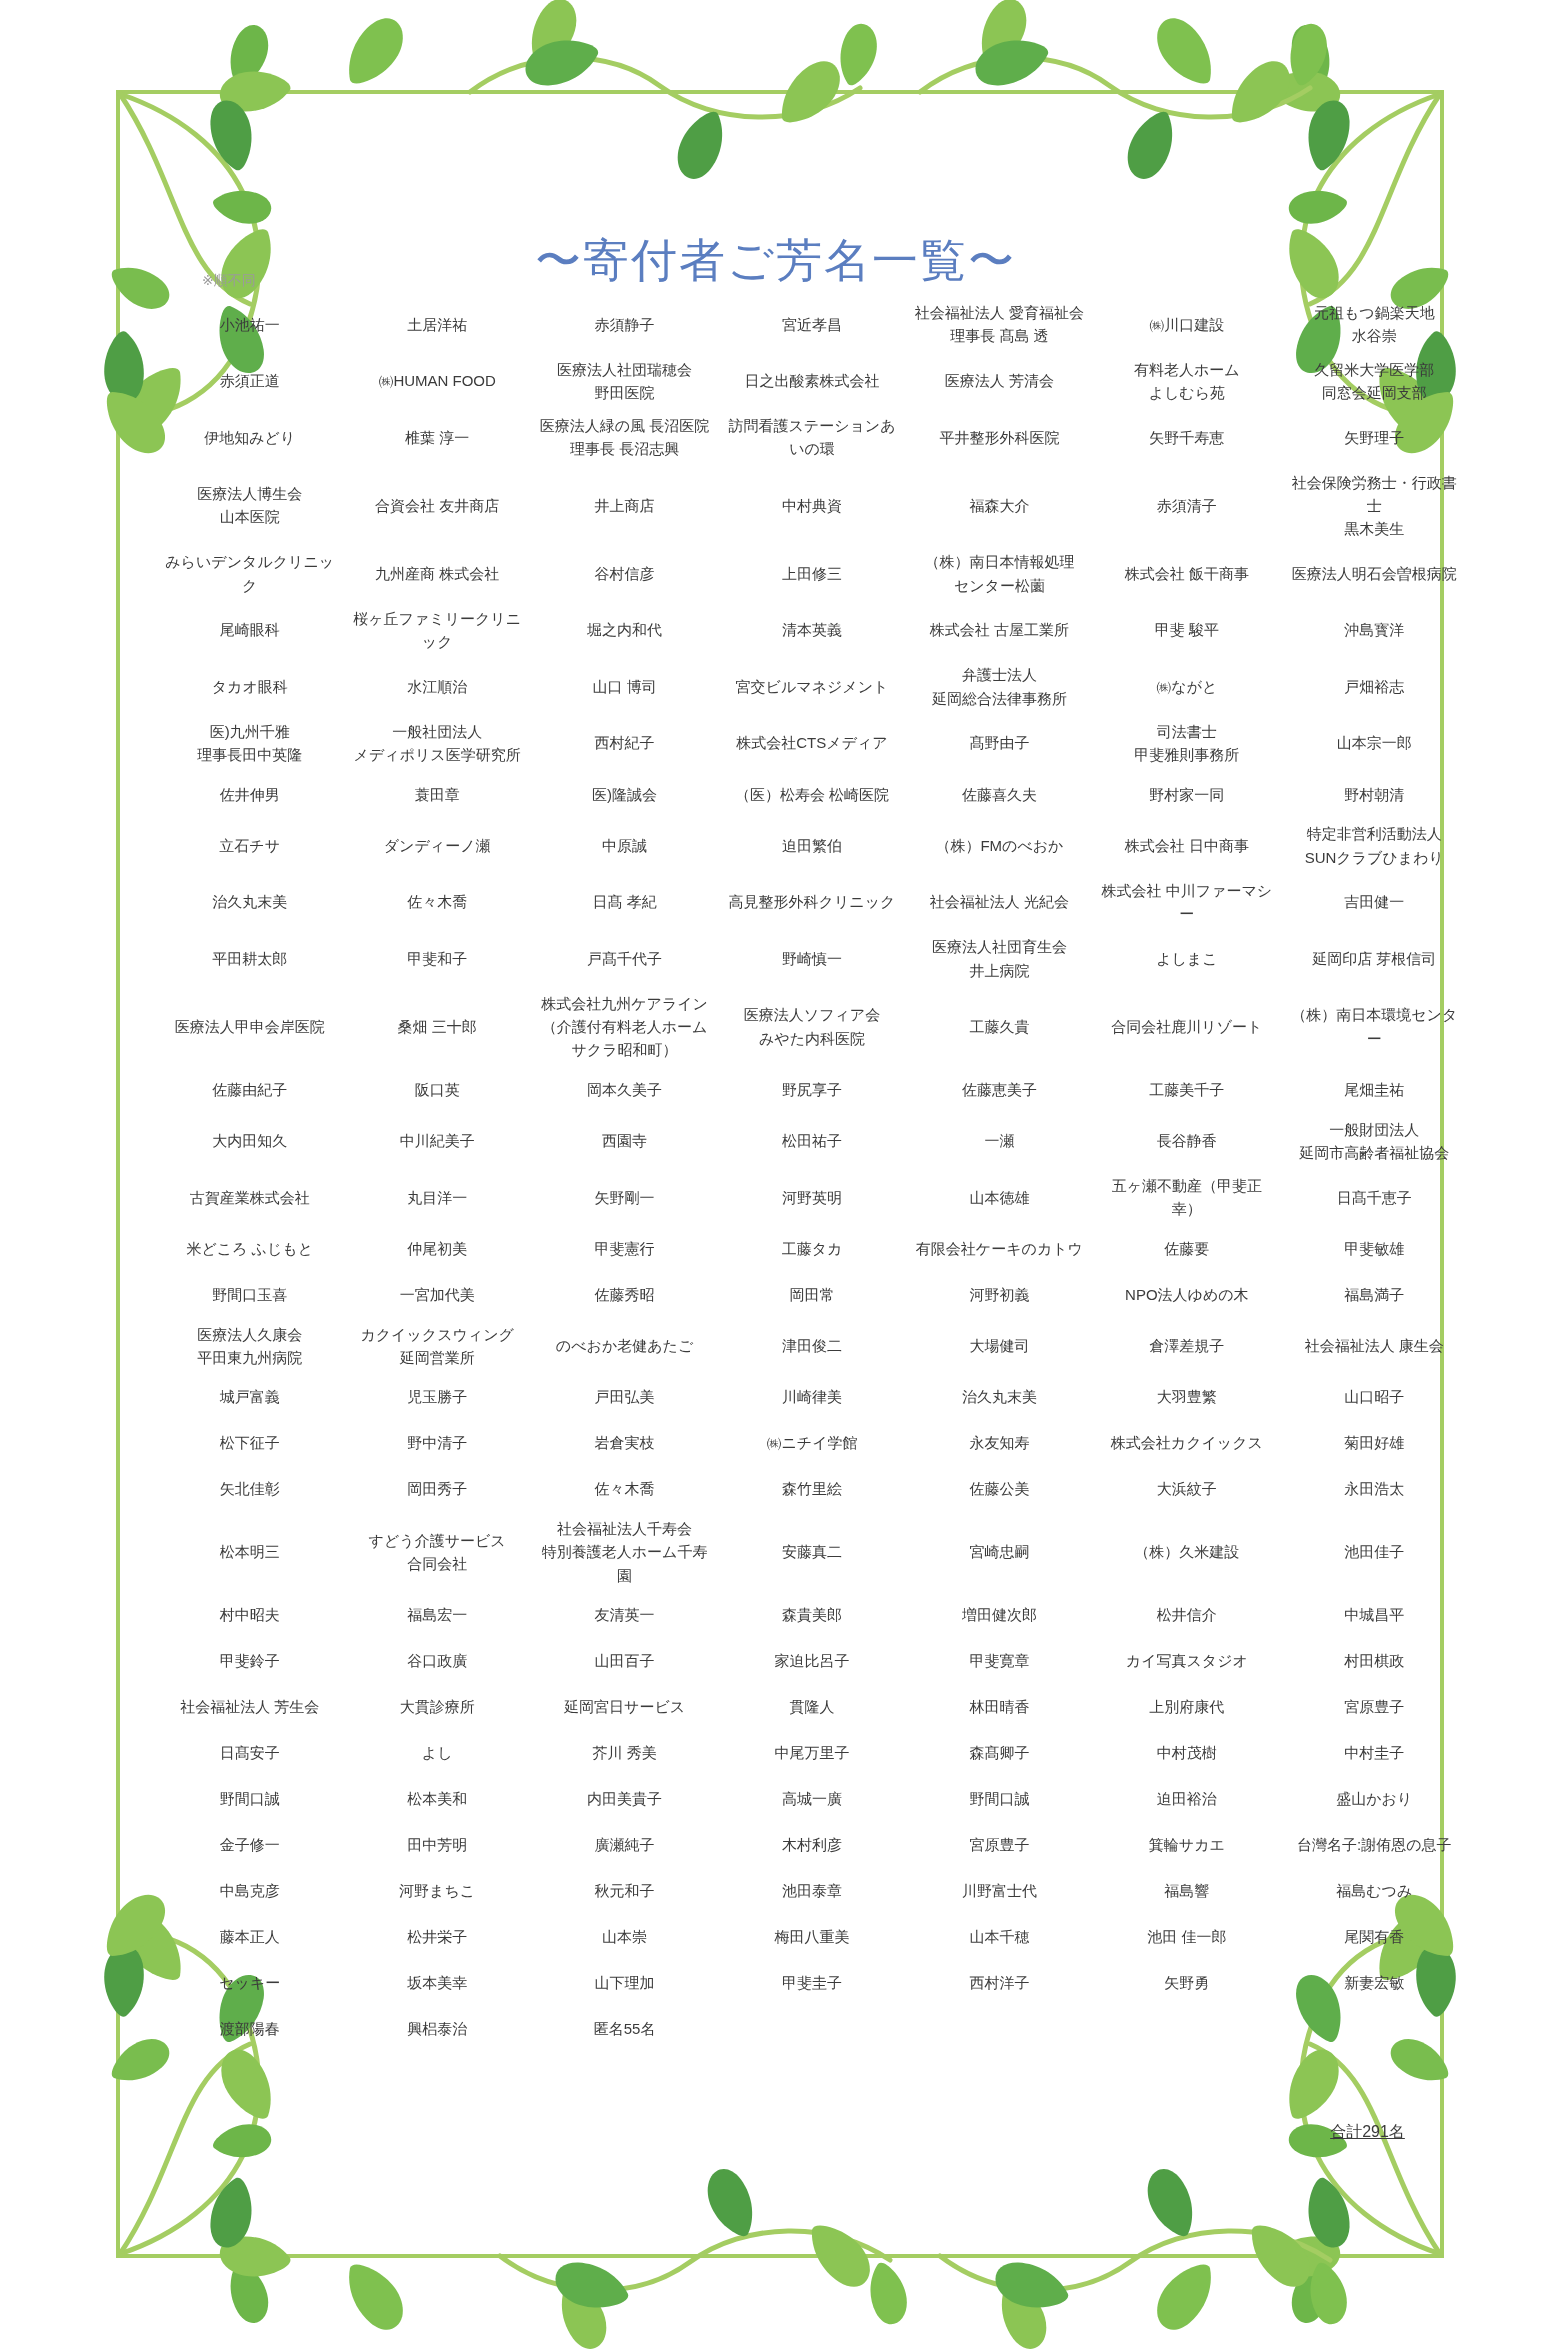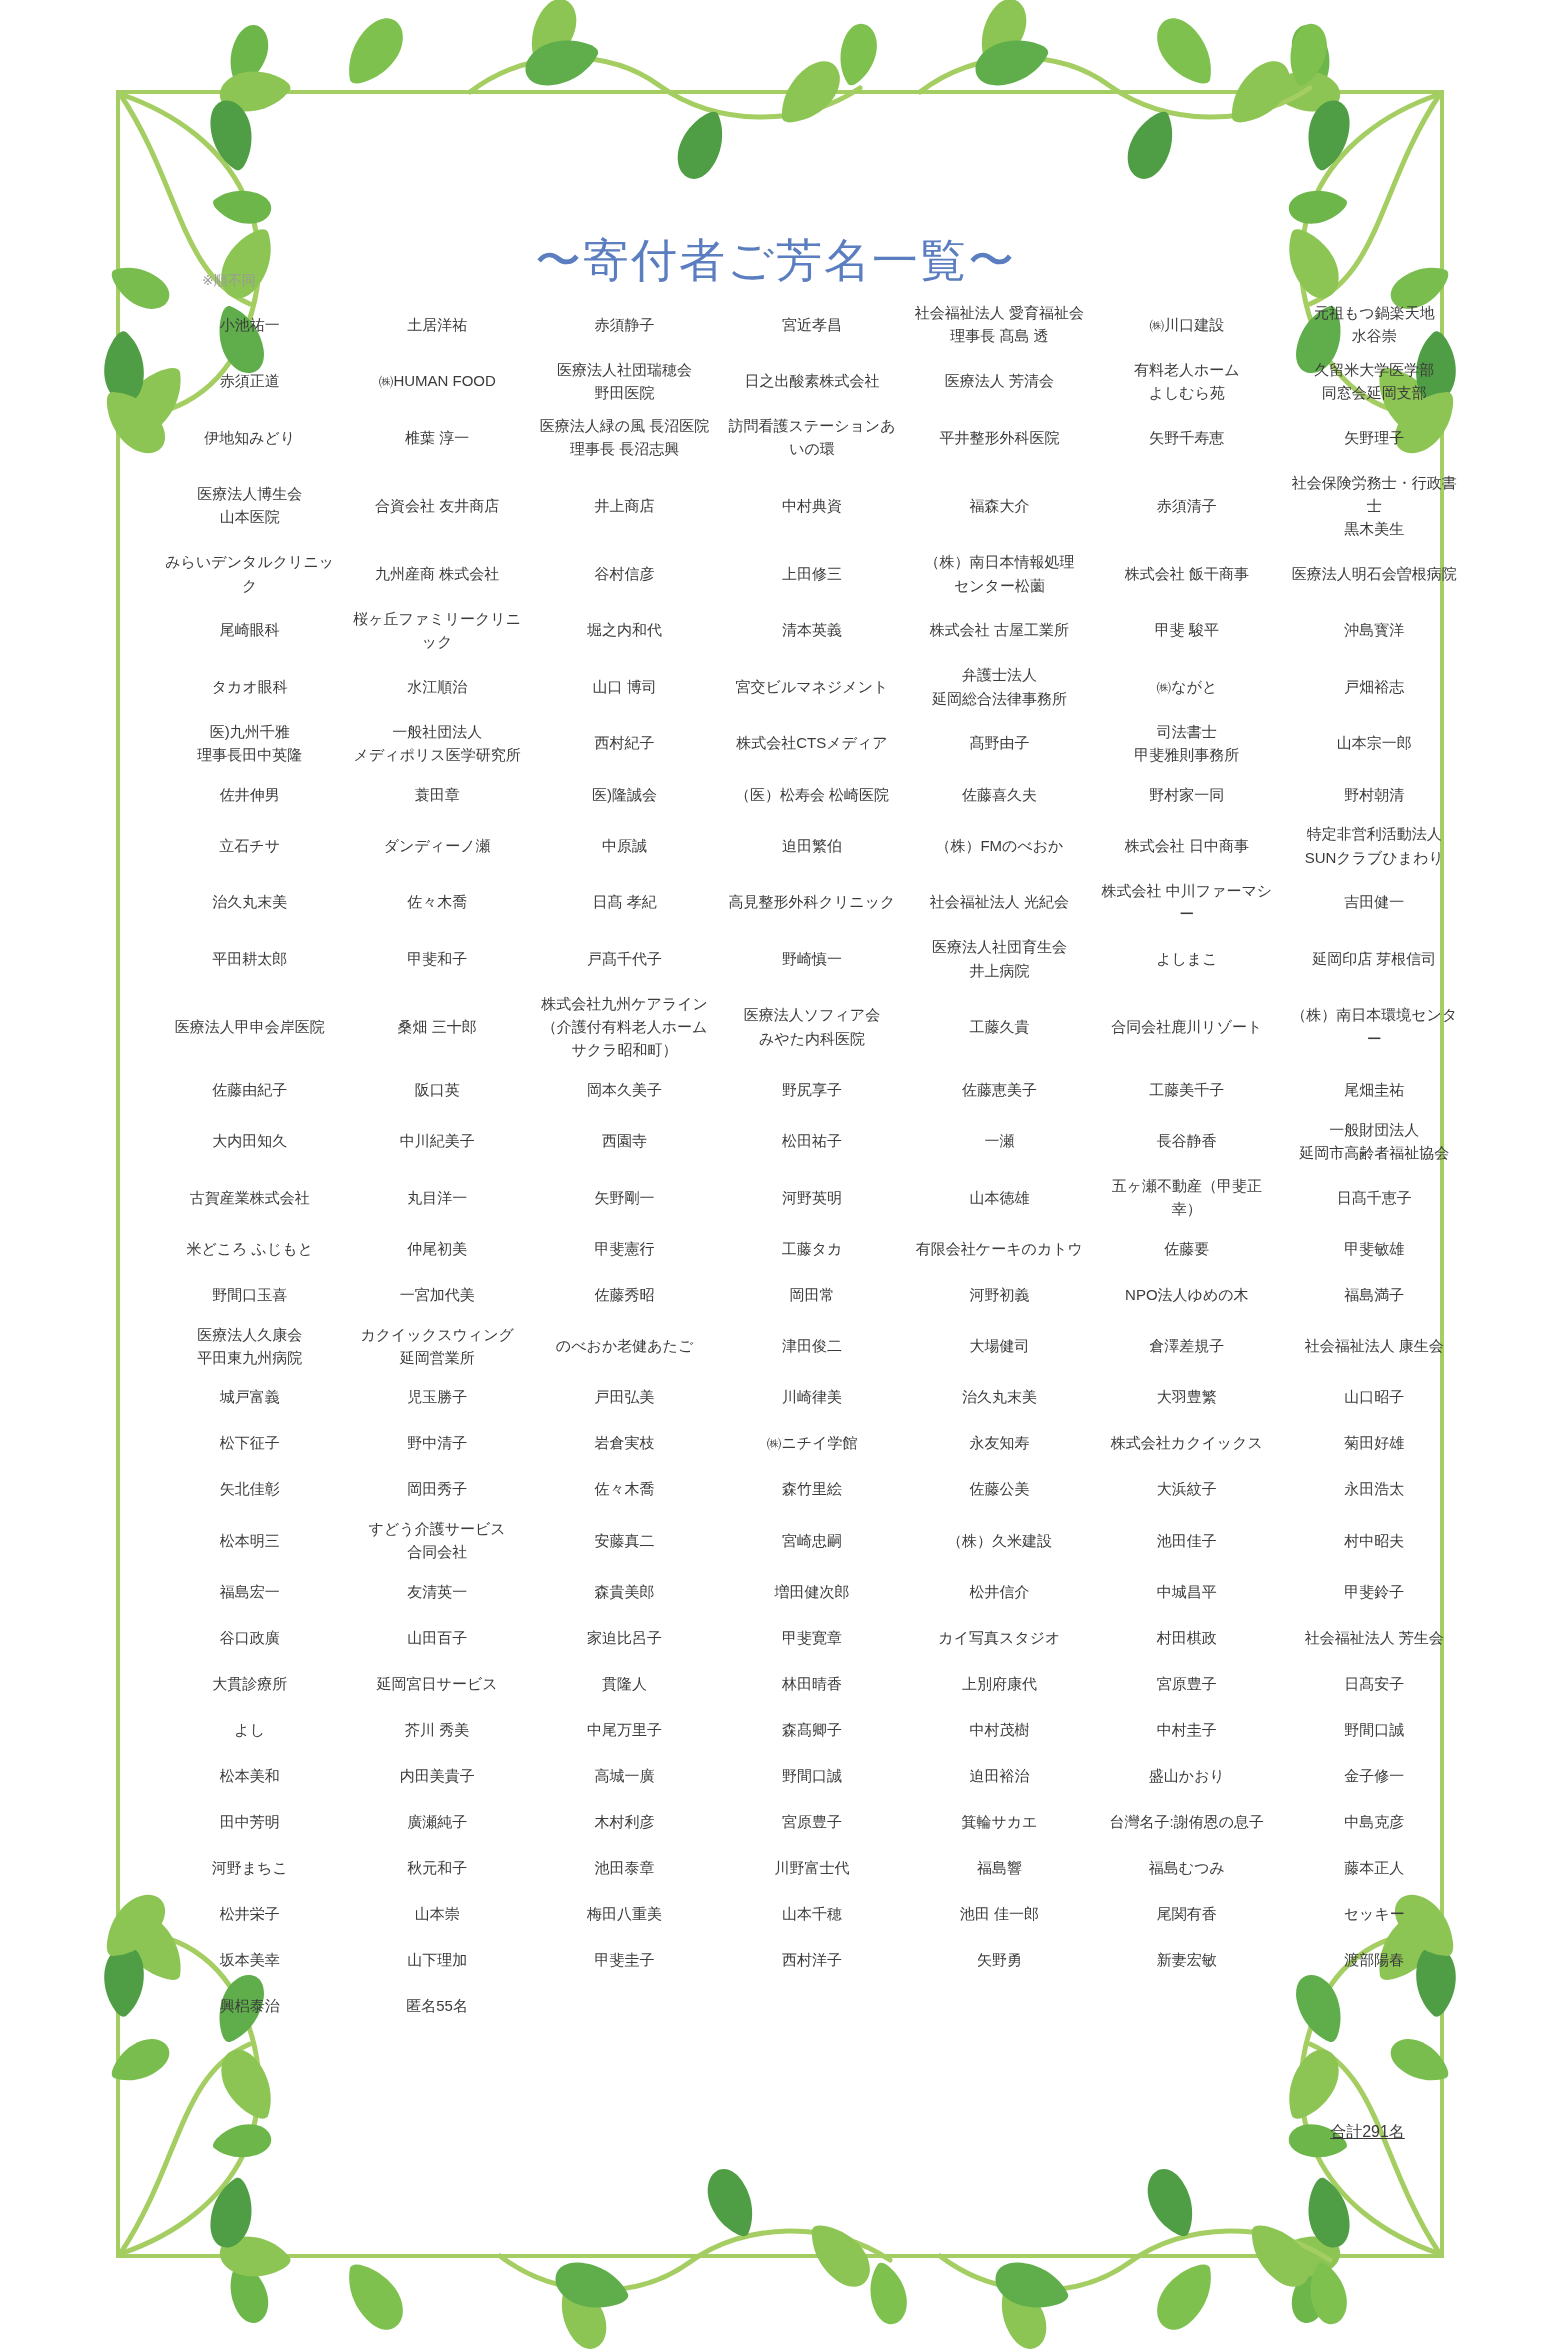--- a/index.html
+++ b/index.html
@@ -331,20 +331,22 @@
       <div class="cell">矢北佳彰</div>
       <div class="cell">岡田秀子</div>
       <div class="cell">佐々木喬</div>
       <div class="cell">森竹里絵</div>
       <div class="cell">佐藤公美</div>
       <div class="cell">大浜紋子</div>
       <div class="cell">永田浩太</div>
       <div class="cell">松本明三</div>
       <div class="cell">すどう介護サービス
 合同会社</div>
+      <div class="cell">社会福祉法人千寿会
+特別養護老人ホーム千寿園</div>
       <div class="cell">安藤真二</div>
       <div class="cell">宮崎忠嗣</div>
       <div class="cell">（株）久米建設</div>
       <div class="cell">池田佳子</div>
       <div class="cell">村中昭夫</div>
       <div class="cell">福島宏一</div>
       <div class="cell">友清英一</div>
       <div class="cell">森貴美郎</div>
       <div class="cell">増田健次郎</div>
       <div class="cell">松井信介</div>

